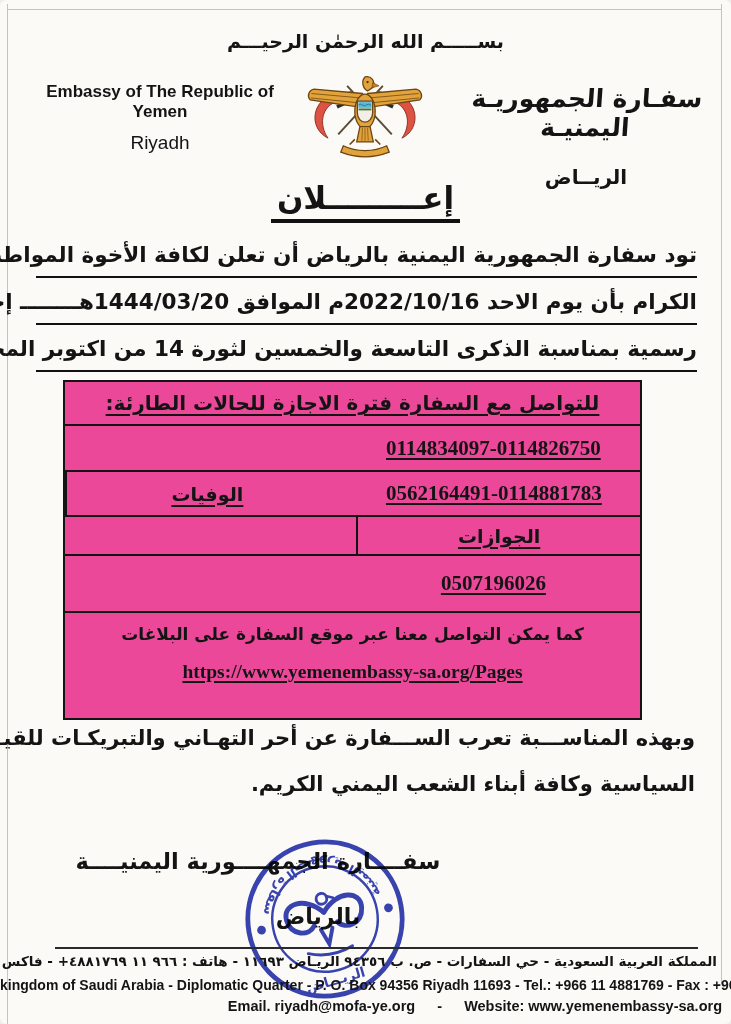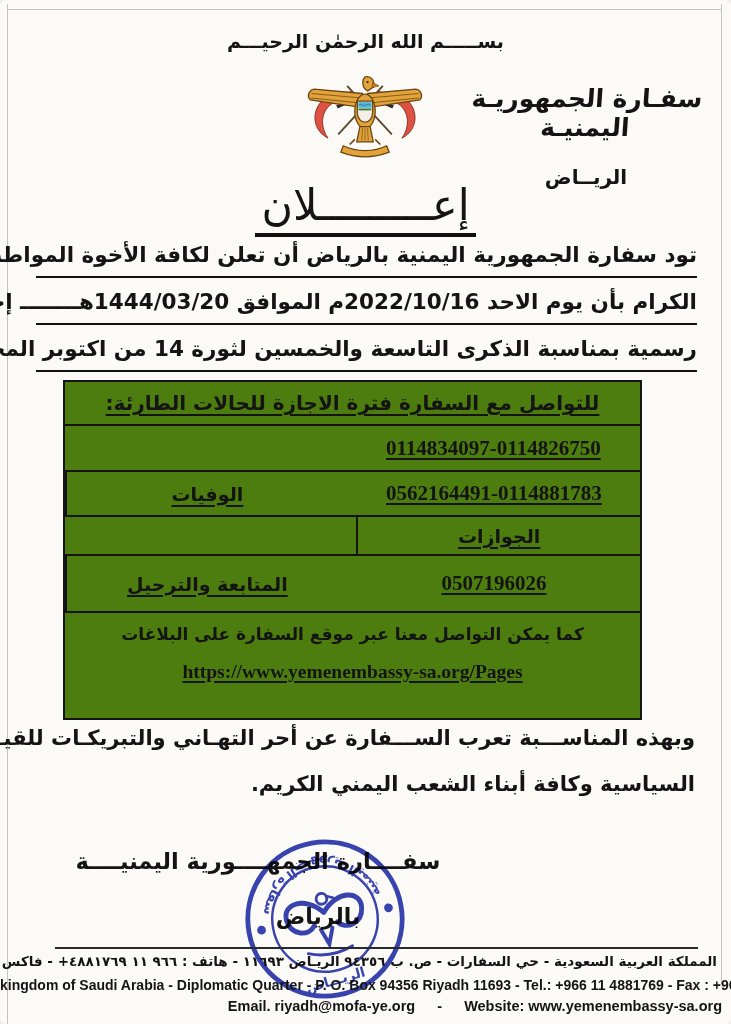--- a/index.html
+++ b/index.html
@@ -27,34 +27,34 @@
   .emblem{position:absolute;left:300px;top:68px;width:130px;height:102px;}
 
   .ar-block{position:absolute;left:455px;top:84px;width:262px;text-align:center;direction:rtl;}
   .ar-callig{font-size:25px;font-weight:bold;transform:skewX(-4deg);}
   .ar-city{font-size:20px;font-weight:bold;margin-top:23px;}
 
   .doc-title{
     position:absolute;top:180px;left:0;right:0;text-align:center;direction:rtl;
   }
   .doc-title span{
-    display:inline-block;font-size:43px;font-weight:normal;
+    display:inline-block;font-size:31px;font-weight:bold;
     border-bottom:4px solid #111;padding:0 6px 3px 6px;
   }
 
   .announcement{position:absolute;top:236px;left:36px;right:34px;direction:rtl;}
   .ann-line{
     font-size:21.5px;font-weight:bold;line-height:38px;height:40px;
     border-bottom:2px solid #111;margin-bottom:5px;
     text-align:justify;text-align-last:justify;white-space:nowrap;
   }
 
   .contact-table{
     position:absolute;left:63px;top:380px;width:575px;
-    border:2px solid #141414;direction:rtl;background:#4d7c0f;
+    border:2px solid #141414;direction:rtl;background:#ec4899;
   }
   .t-head{
     height:42px;display:flex;align-items:center;justify-content:center;
     border-bottom:2px solid #141414;
   }
   .t-head span{
     font-size:20px;font-weight:bold;
     text-decoration:underline;text-decoration-thickness:2px;text-underline-offset:4px;
   }
   .t-row{display:flex;border-bottom:2px solid #141414;}
@@ -117,20 +117,24 @@
 <body>
 
 <div class="page">
 
   <div class="edge left"></div>
   <div class="edge right"></div>
   <div class="edge top"></div>
 
   <div class="bismillah">بســـــم الله الرحمٰن الرحيـــم</div>
 
+  <div class="en-block">
+    <div class="en-name">Embassy of The Republic of Yemen</div>
+    <div class="en-city">Riyadh</div>
+  </div>
 
   <svg class="emblem" viewBox="0 0 200 160" aria-hidden="true">
 
     <line x1="58" y1="104" x2="128" y2="28" stroke="#5a4a30" stroke-width="3"></line>
     <line x1="142" y1="104" x2="72" y2="28" stroke="#5a4a30" stroke-width="3"></line>
     <g transform="rotate(-24 70 48)">
       <rect x="52" y="40" width="30" height="5.6" fill="#de5243"></rect>
       <rect x="52" y="45.6" width="30" height="5.6" fill="#f5f2ec" stroke="#999" stroke-width=".5"></rect>
       <rect x="52" y="51.2" width="30" height="5.6" fill="#2d2d2d"></rect>
     </g>
@@ -193,21 +197,20 @@
     </div>
     <div class="t-row r2">
       <div class="val">0562164491-0114881783</div>
       <div class="lab">الوفيات</div>
     </div>
     <div class="t-row r3">
       <div class="lab">الجوازات</div>
     </div>
     <div class="t-row r4">
       <div class="val">0507196026</div>
-      <div class="lab">المتابعة والترحيل</div>
     </div>
     <div class="t-foot">
       <div class="t-note">كما يمكن التواصل معنا عبر موقع السفارة على البلاغات</div>
       <div class="t-url">https://www.yemenembassy-sa.org/Pages</div>
     </div>
   </div>
 
   <div class="closing">
     <div class="close-l1">وبهذه المناســـبة تعرب الســـفارة عن أحر التهـاني والتبريكـات للقيـادة</div>
     <div class="close-l2">السياسية وكافة أبناء الشعب اليمني الكريم.</div>

